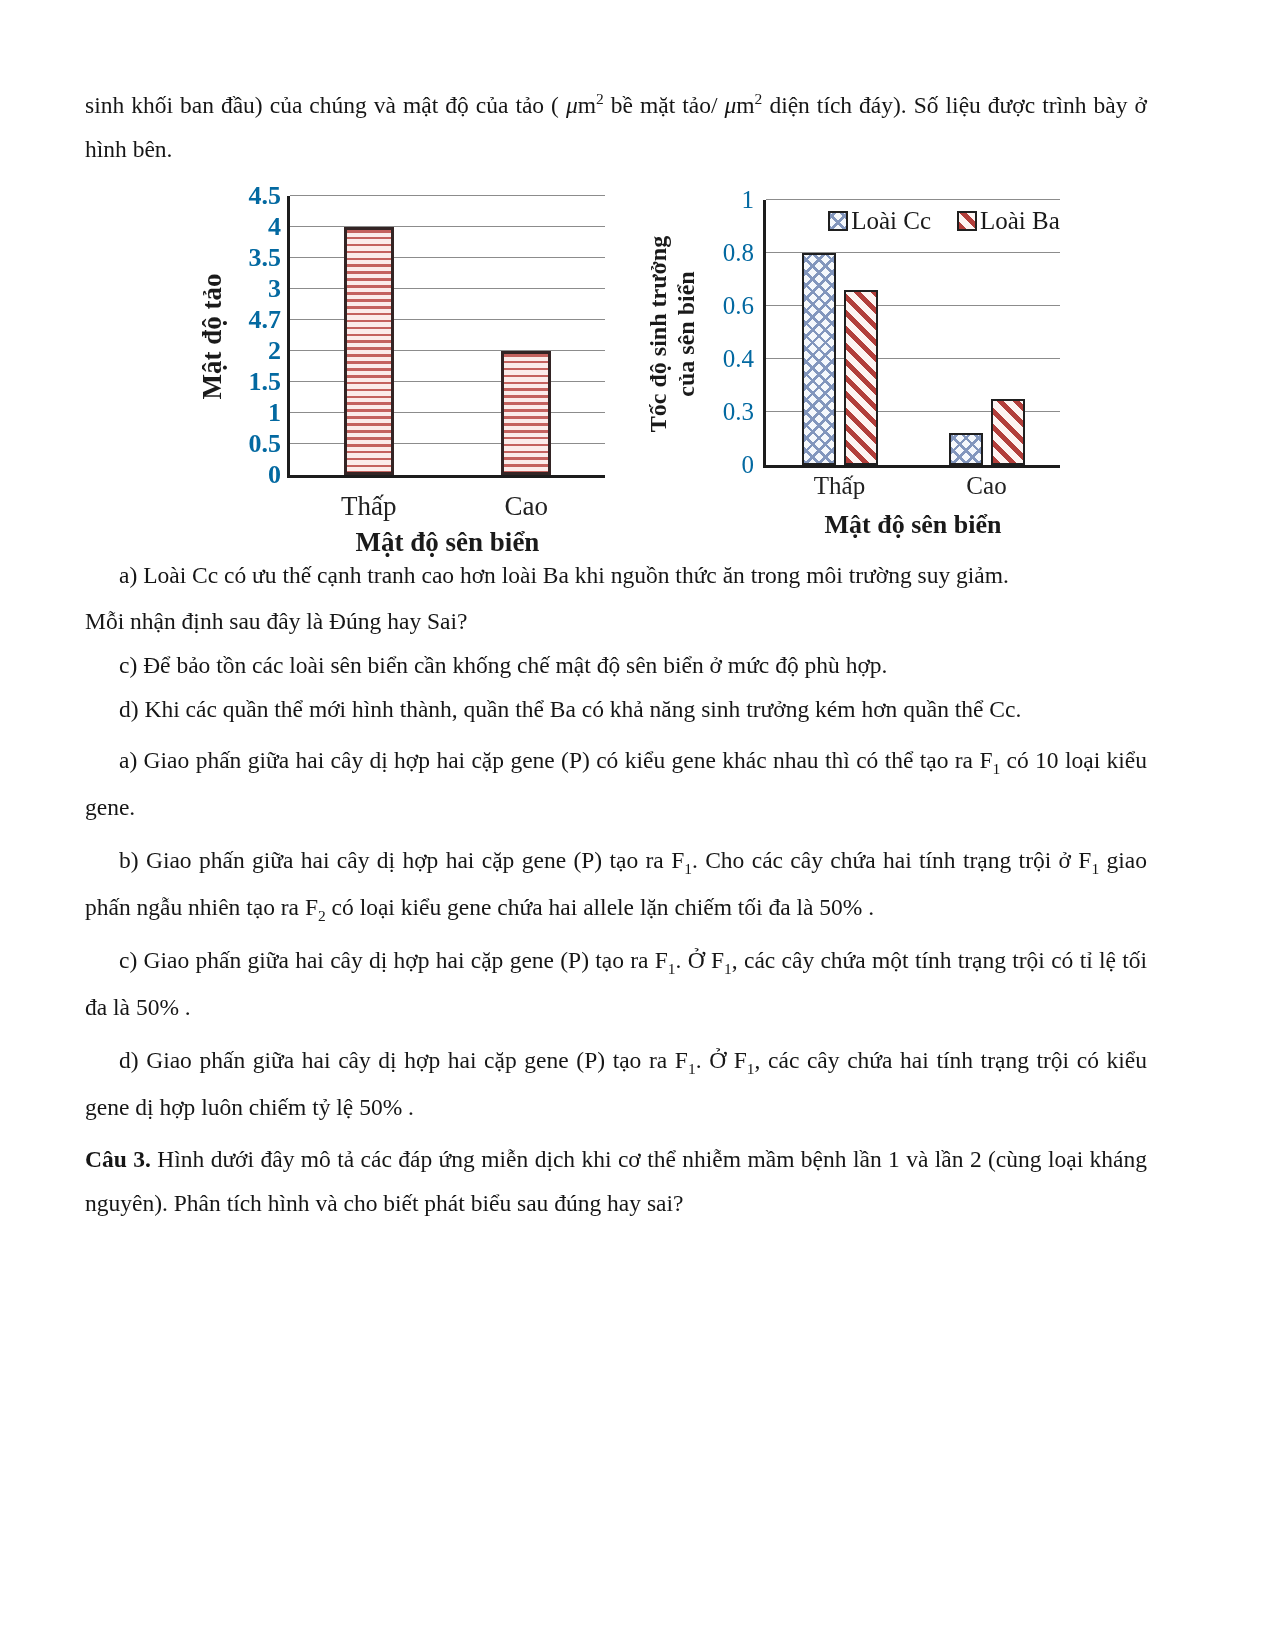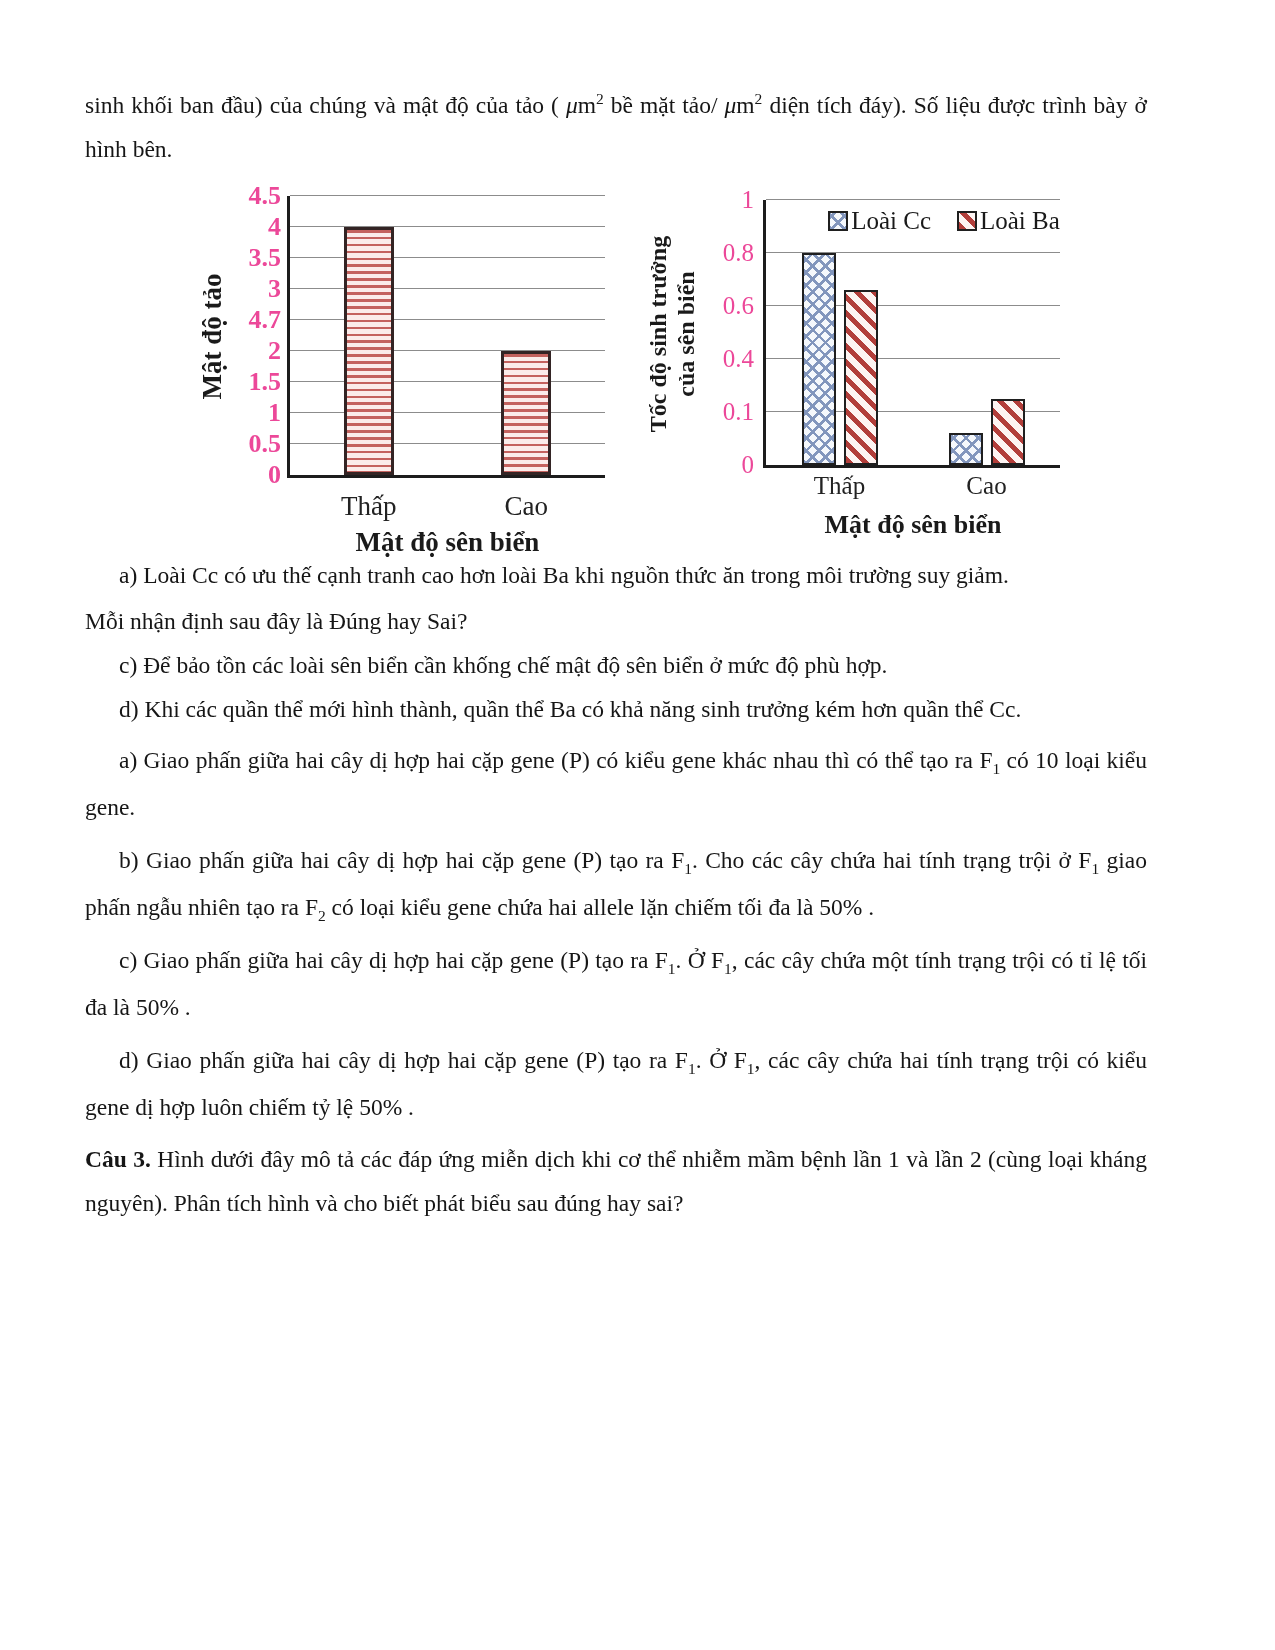--- a/index.html
+++ b/index.html
@@ -46,21 +46,21 @@
   .grid {
     position:absolute; left:0; right:0; height:0;
     border-top:1.6px solid #8c8c8c;
     z-index:1;
   }
   .ytick {
     position:absolute;
     right:calc(100% + 9px);
     transform:translateY(50%);
     white-space:nowrap;
-    color:#ec4899;
+    color:#0369a1;
   }
   .plot1 .ytick { font-weight:bold; font-size:26px; }
   .plot2 .ytick { font-size:25px; right:calc(100% + 12px); }
 
   .bar { position:absolute; bottom:0; z-index:2; }
   .bar-stripes-h {
     border:3px solid #332424;
     background:repeating-linear-gradient(180deg,
       #c4625e 0px, #c4625e 2.6px,
       #fbecea 2.6px, #fbecea 6.9px);
@@ -165,21 +165,21 @@
             <span>Loài Cc</span>
           </span>
           <span class="legend-item">
             <span class="swatch bar-ba"></span>
             <span>Loài Ba</span>
           </span>
         </div>
         <div class="xlabel xlabel2">Mật độ sên biển</div>
       <div class="ytick" style="bottom: 0%;">0</div>
           <div class="grid" style="bottom: 20%;"></div>
-          <div class="ytick" style="bottom: 20%;">0.1</div>
+          <div class="ytick" style="bottom: 20%;">0.3</div>
           <div class="grid" style="bottom: 40%;"></div>
           <div class="ytick" style="bottom: 40%;">0.4</div>
           <div class="grid" style="bottom: 60%;"></div>
           <div class="ytick" style="bottom: 60%; margin-top: 16px;">0.6</div>
           <div class="grid" style="bottom: 80%;"></div>
           <div class="ytick" style="bottom: 80%;">0.8</div>
           <div class="grid" style="bottom: 100%;"></div>
           <div class="ytick" style="bottom: 100%;">1</div>
           <div class="xcat" style="left: 25%;">Thấp</div>
           <div class="xcat" style="left: 75%;">Cao</div>

